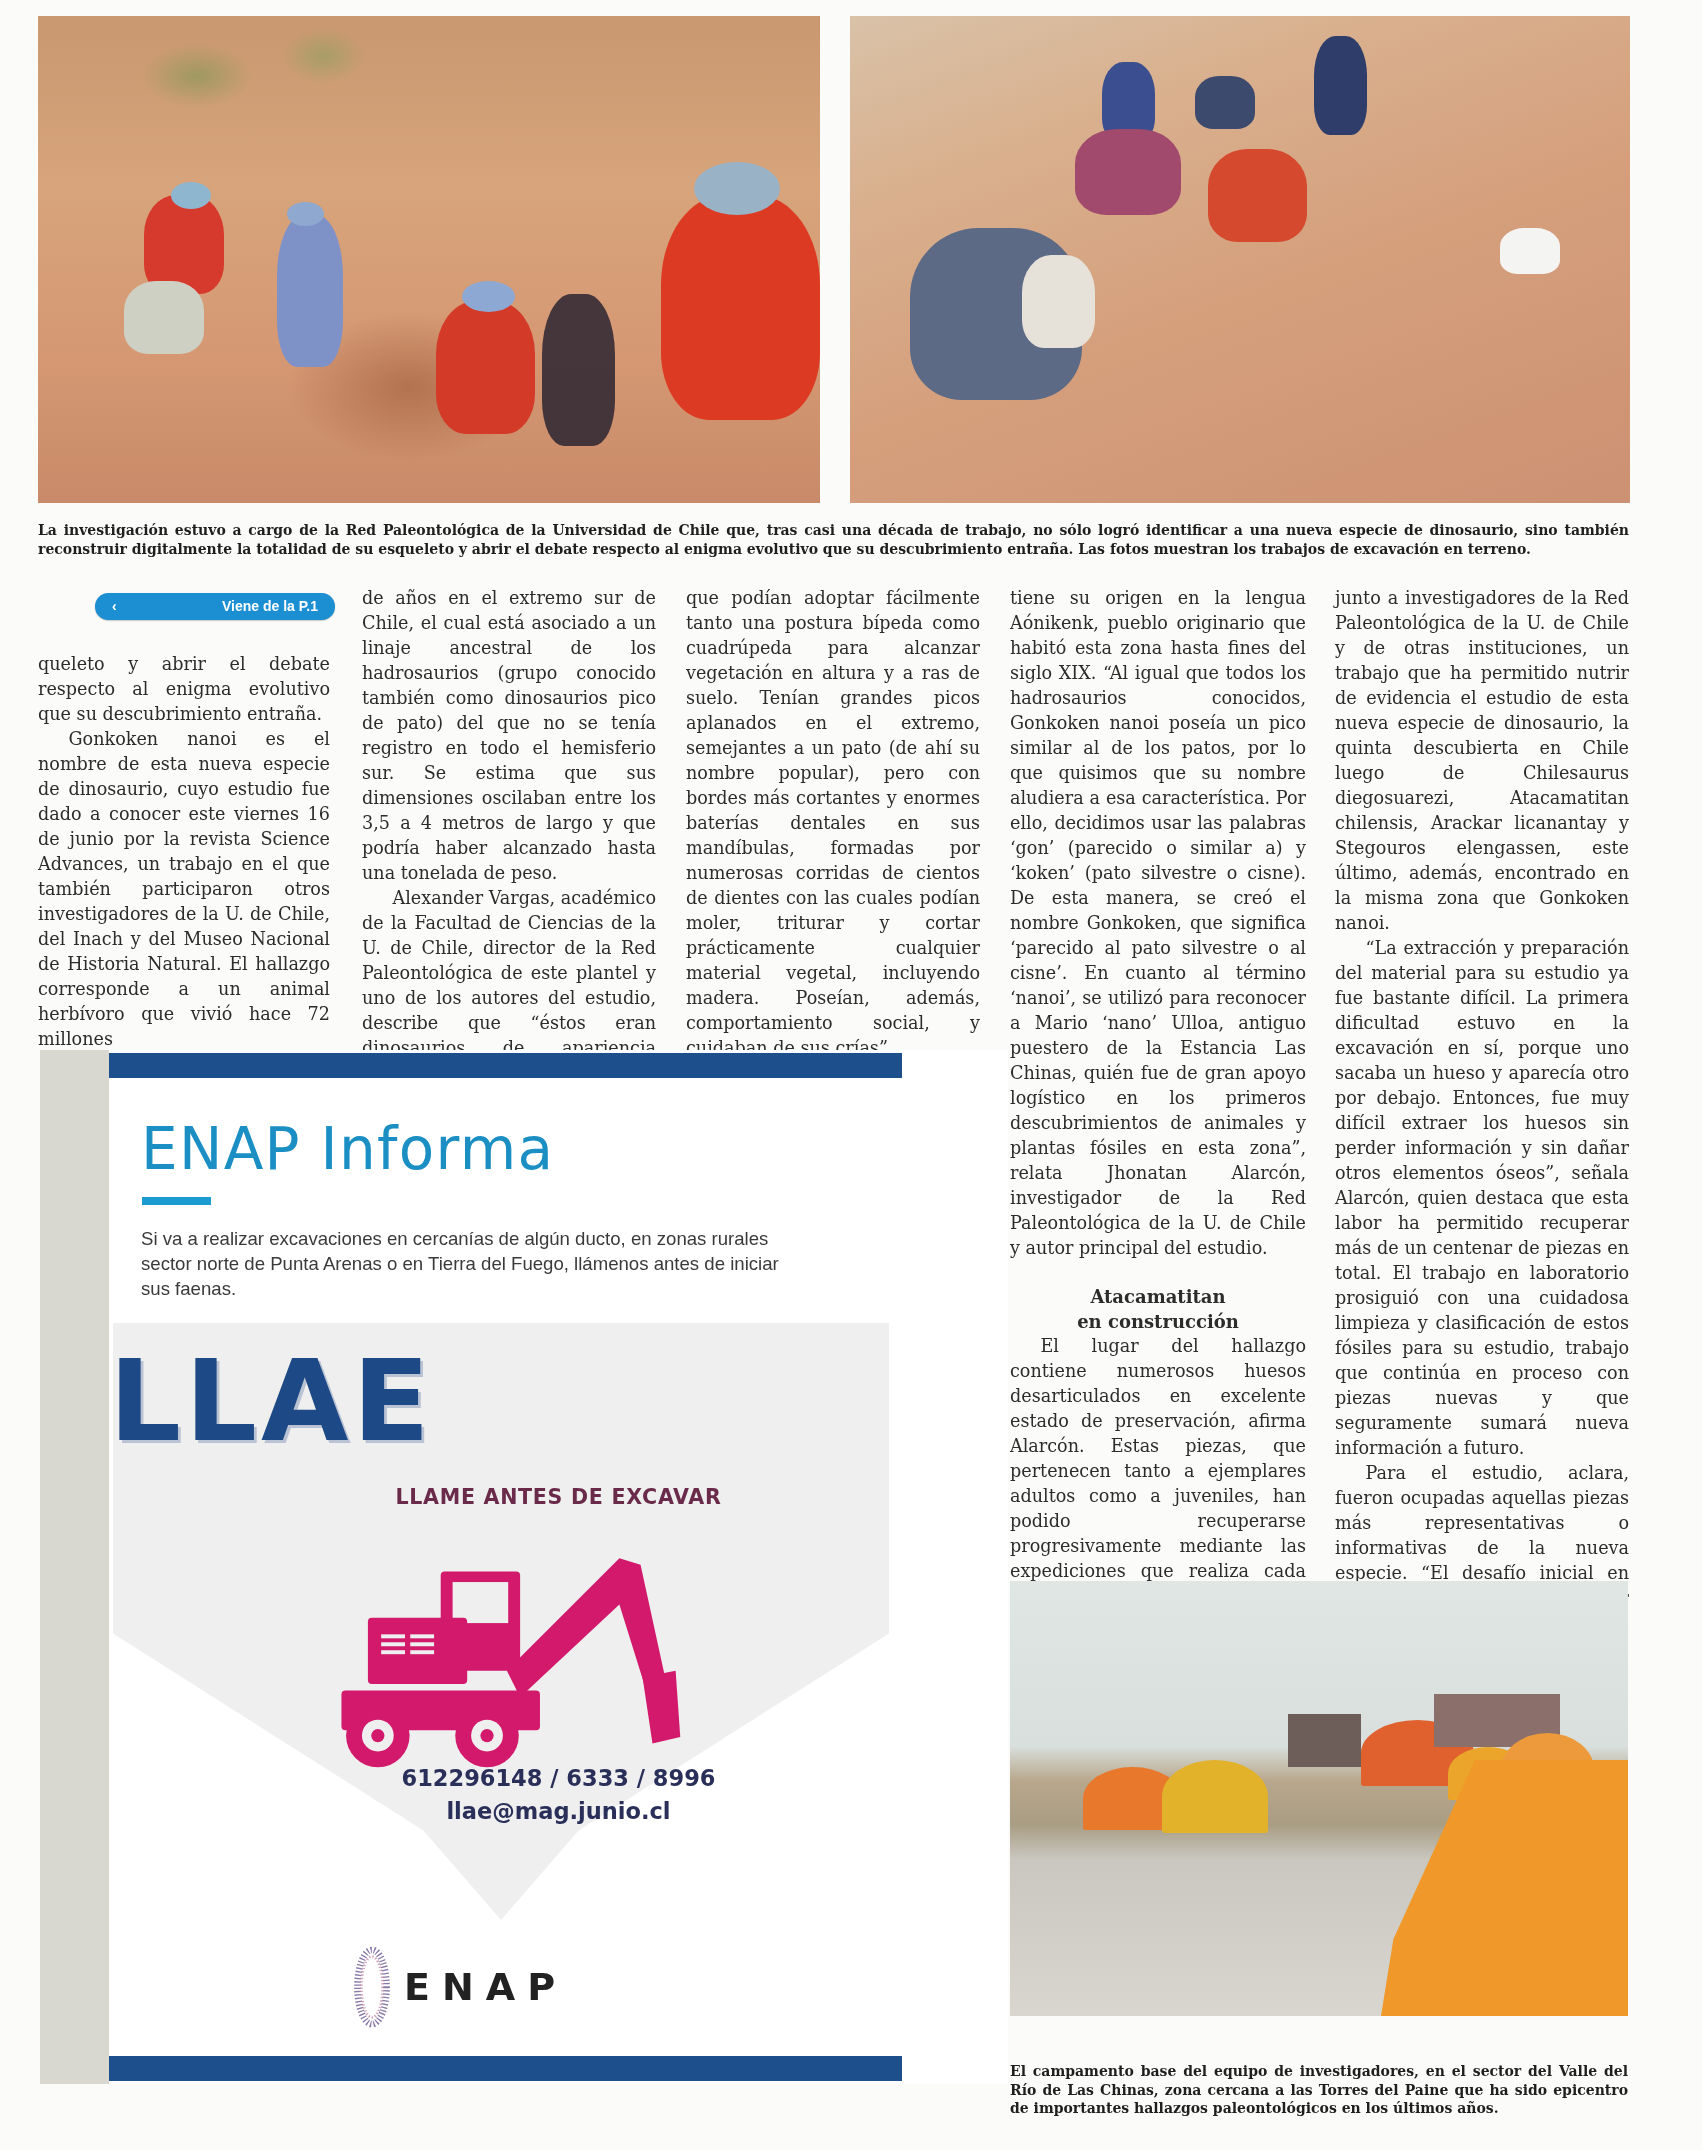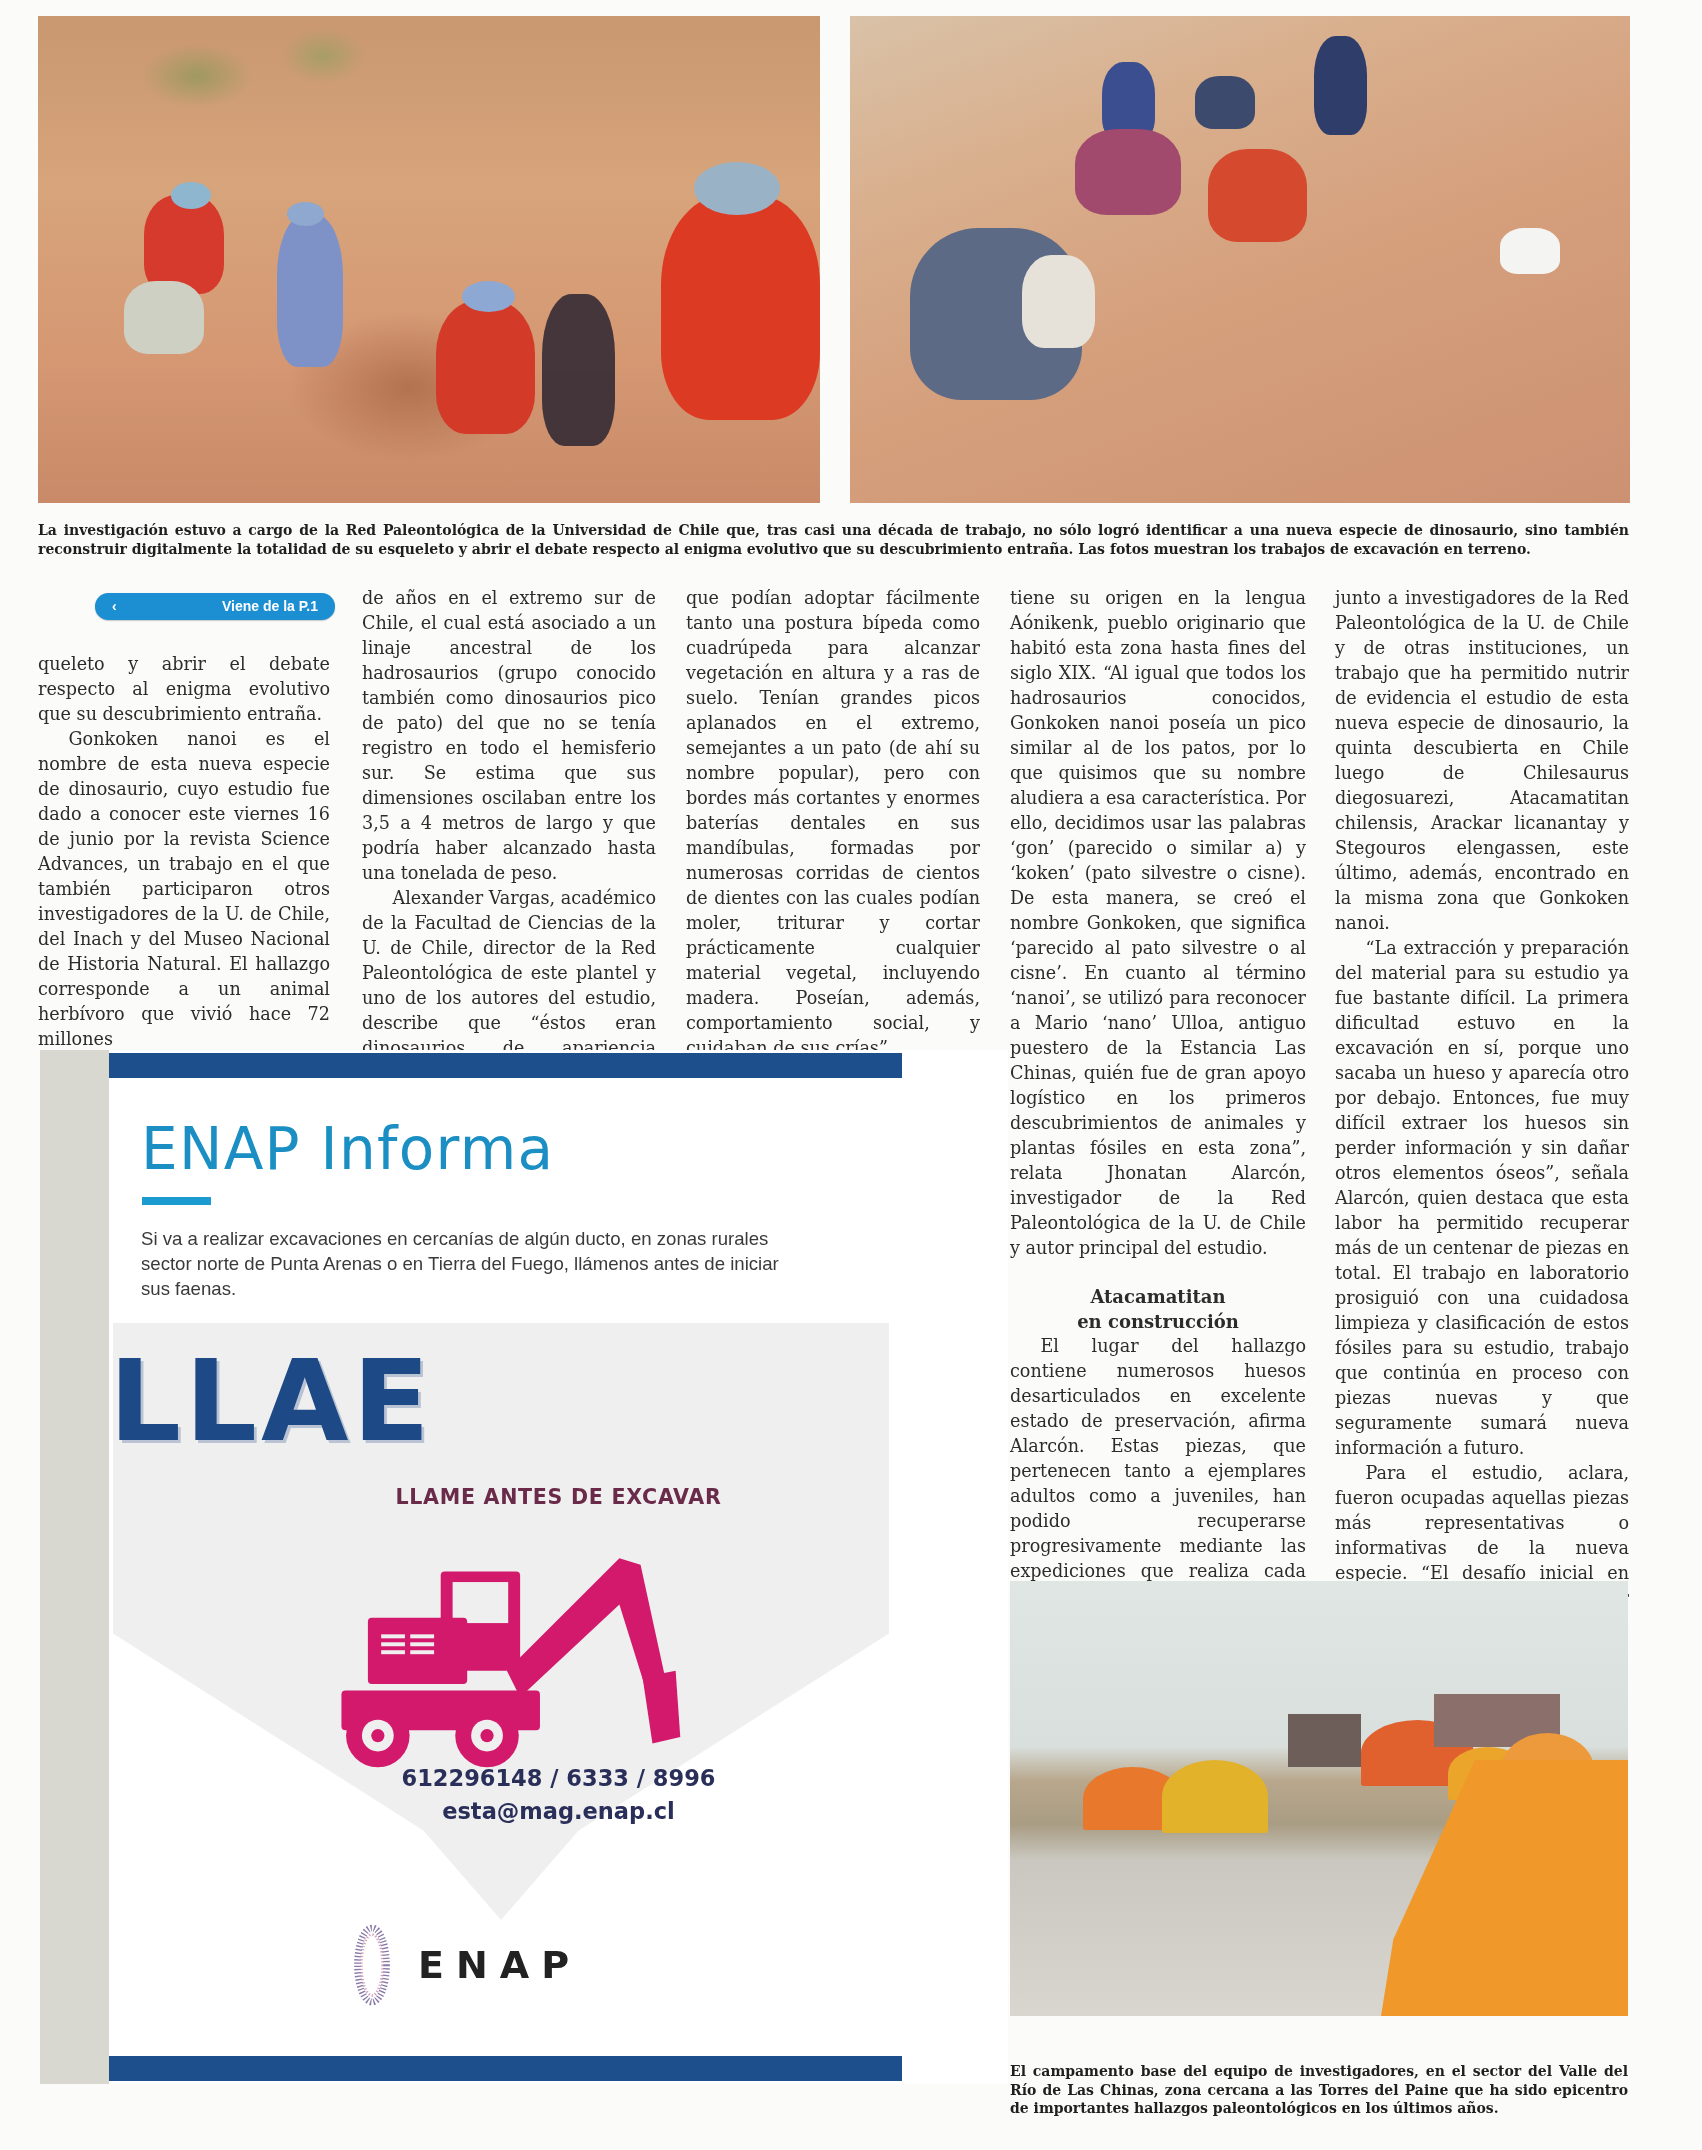--- a/index.html
+++ b/index.html
@@ -114,21 +114,21 @@
   #excavator-icon { position: absolute; left: 232px; top: 495px; width: 345px; height: 225px; }
   #llae-phones {
     position: absolute; left: 0; width: 100%; top: 715px; text-align: center;
     color: #2a2f5a; font-family: "DejaVu Sans", sans-serif; font-weight: bold; font-size: 22.5px;
   }
   #llae-email {
     position: absolute; left: 0; width: 100%; top: 748px; text-align: center;
     color: #2a2f5a; font-family: "DejaVu Sans", sans-serif; font-weight: bold; font-size: 22.5px;
   }
   #enap-logo {
-    position: absolute; left: 245px; top: 872px; display: flex; align-items: center; gap: 28px;
+    position: absolute; left: 245px; top: 894px; display: flex; align-items: center; gap: 14px;
   }
   #enap-ring { width: 36px; height: 86px; }
   #enap-wordmark {
     font-family: "DejaVu Sans", sans-serif; font-size: 38px; letter-spacing: 12px; color: #222;
     font-weight: bold;
   }
 </style>
 </head>
 <body>
 
@@ -238,21 +238,21 @@
 
         <circle cx="55" cy="288" r="48"></circle>
           <circle cx="220" cy="288" r="48"></circle>
         <circle cx="55" cy="288" r="24" fill="#efefef"></circle>
           <circle cx="220" cy="288" r="24" fill="#efefef"></circle>
         <circle cx="55" cy="288" r="10"></circle>
           <circle cx="220" cy="288" r="10"></circle>
       </g>
     </svg>
     <div id="llae-phones">612296148 / 6333 / 8996</div>
-    <div id="llae-email">esta@mag.enap.cl</div>
+    <div id="llae-email">llae@mag.junio.cl</div>
     <div id="enap-logo">
       <svg id="enap-ring" viewBox="0 0 54 130">
         <ellipse cx="27" cy="65" rx="22" ry="56" fill="none" stroke="#8a7aa8" stroke-width="10" stroke-dasharray="2 3"></ellipse>
         <ellipse cx="27" cy="65" rx="16" ry="46" fill="none" stroke="#c07aa0" stroke-width="4" stroke-dasharray="2 3" opacity=".7"></ellipse>
       </svg>
       <span id="enap-wordmark">ENAP</span>
     </div>
     <div class="ad-bar" id="ad-bar-bottom"></div>
   </div>
 </div>

